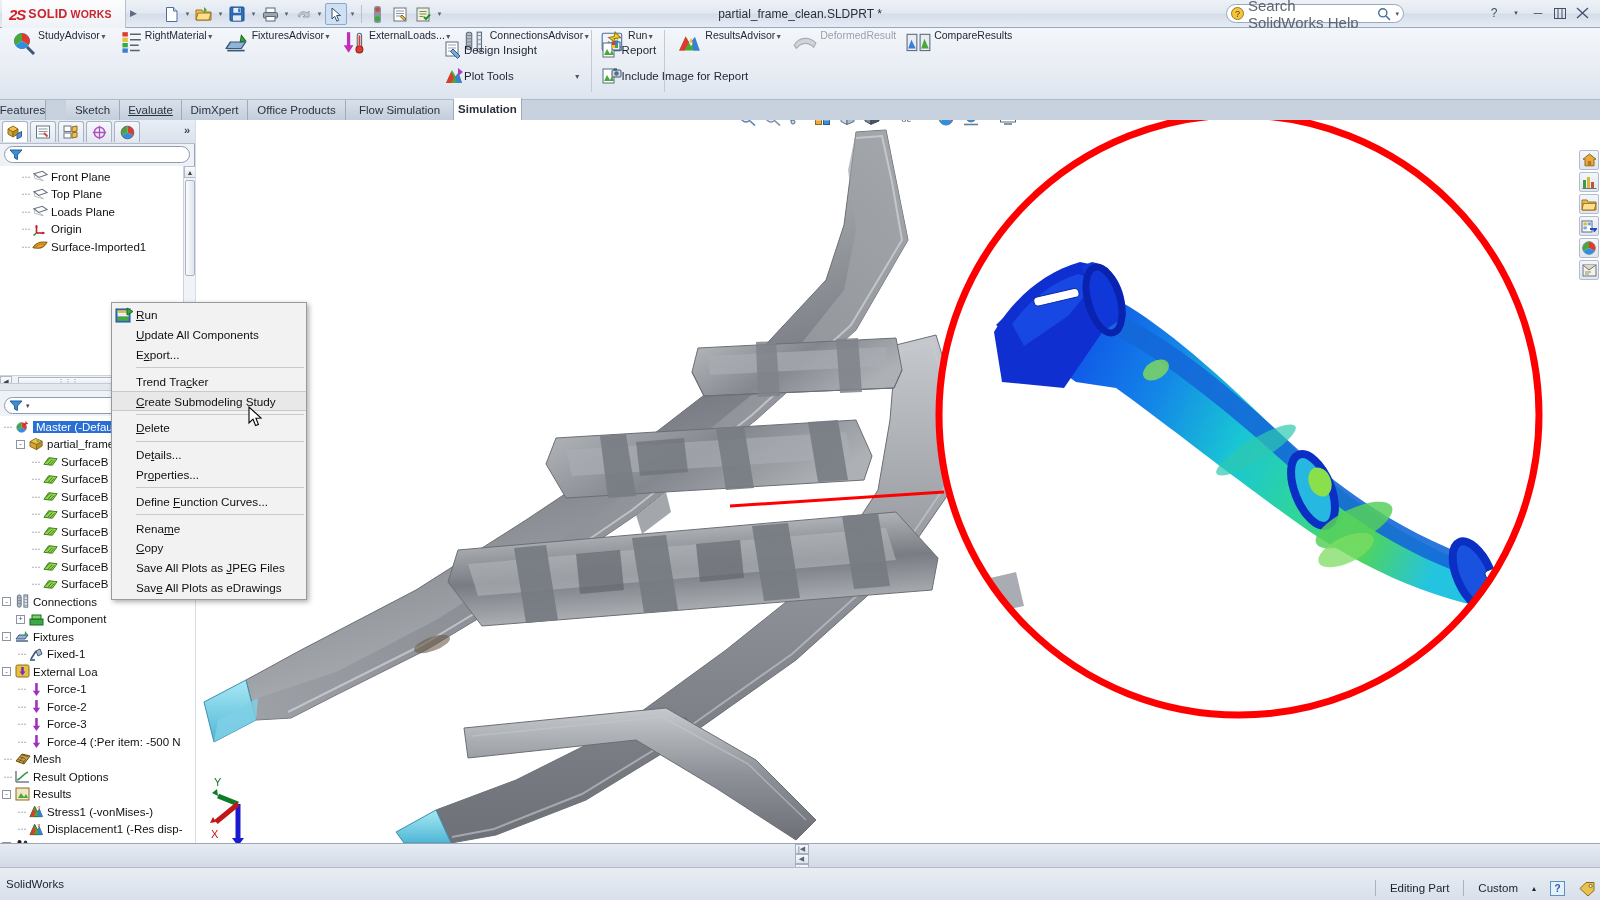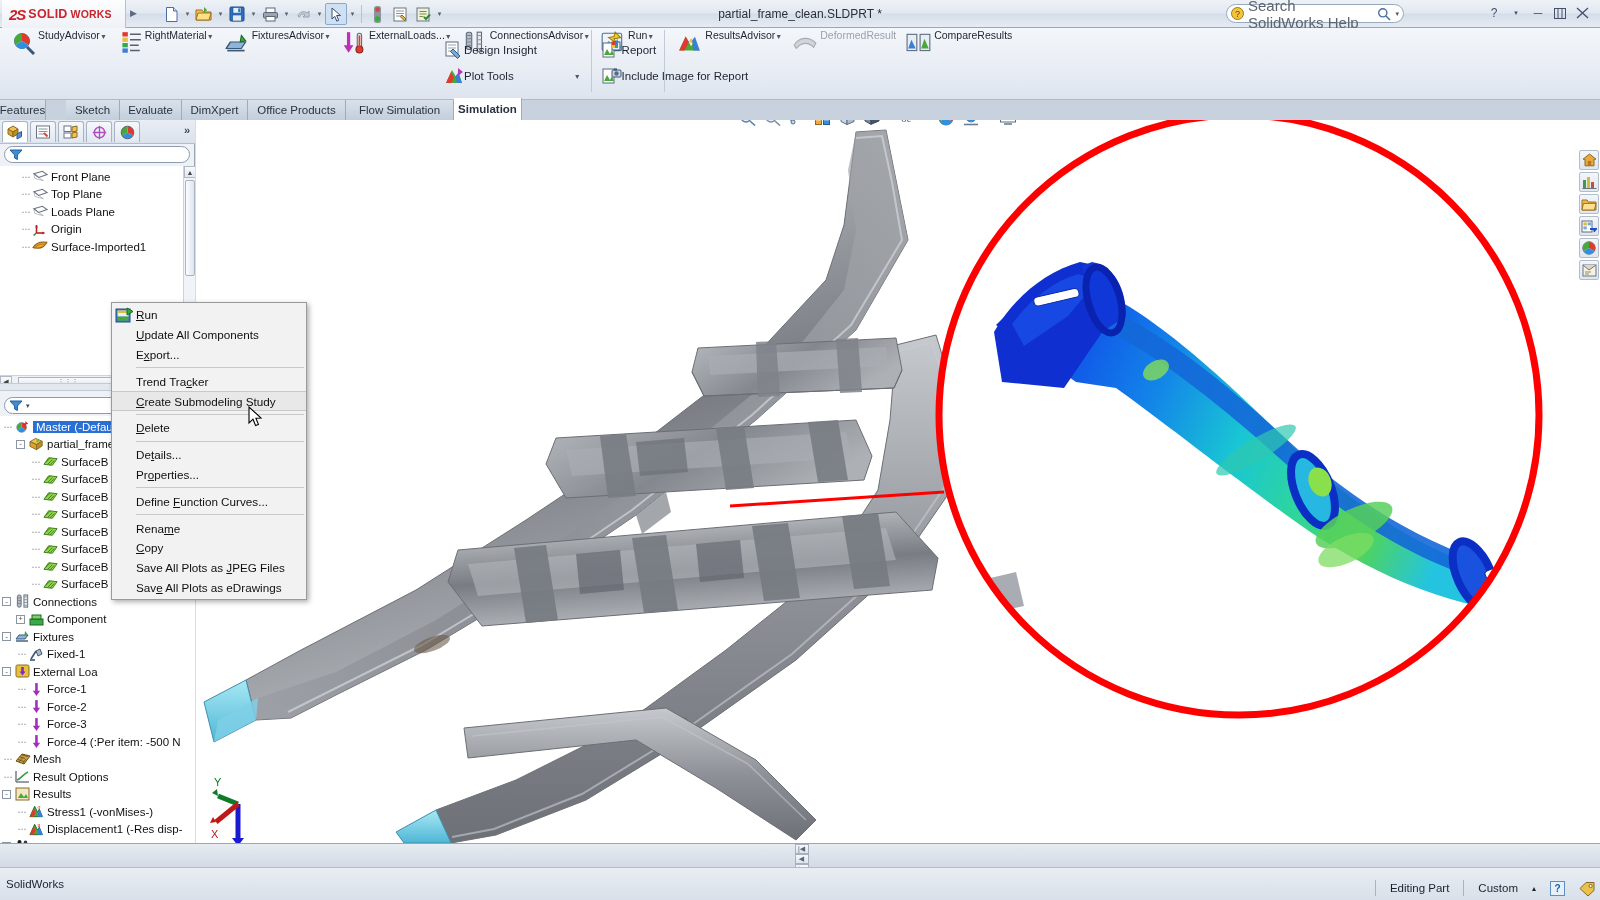--- a/index.html
+++ b/index.html
@@ -481,21 +481,21 @@
             </span>
             <span>Include Image for Report</span>
           </div>
         </div>
     </div>
   </div>
 
   <div class="cmdtabs" id="cmdtabs">
       <div class="ctab" style="left: 0px; width: 46px; justify-content: center;">Features</div>
       <div class="ctab" style="left: 66px; width: 54px; justify-content: center;">Sketch</div>
-      <div class="ctab" style="left: 120px; width: 62px; justify-content: center;">Evaluate</div>
+      <div class="ctab" style="left: 120px; width: 62px; justify-content: center; text-decoration: underline;">Evaluate</div>
       <div class="ctab" style="left: 182px; width: 66px; justify-content: center;">DimXpert</div>
       <div class="ctab" style="left: 248px; width: 98px; justify-content: center;">Office Products</div>
       <div class="ctab" style="left: 346px; width: 108px; justify-content: center;">Flow Simulation</div>
       <div class="ctab active" style="left: 454px; width: 68px; justify-content: center; height: 22px; top: -2px;">Simulation</div>
     </div>
 
   <div class="leftpanel">
     <div class="fmtabs">
       <div class="fmtab active">
         <svg width="17" height="15" viewBox="0 0 17 15">

